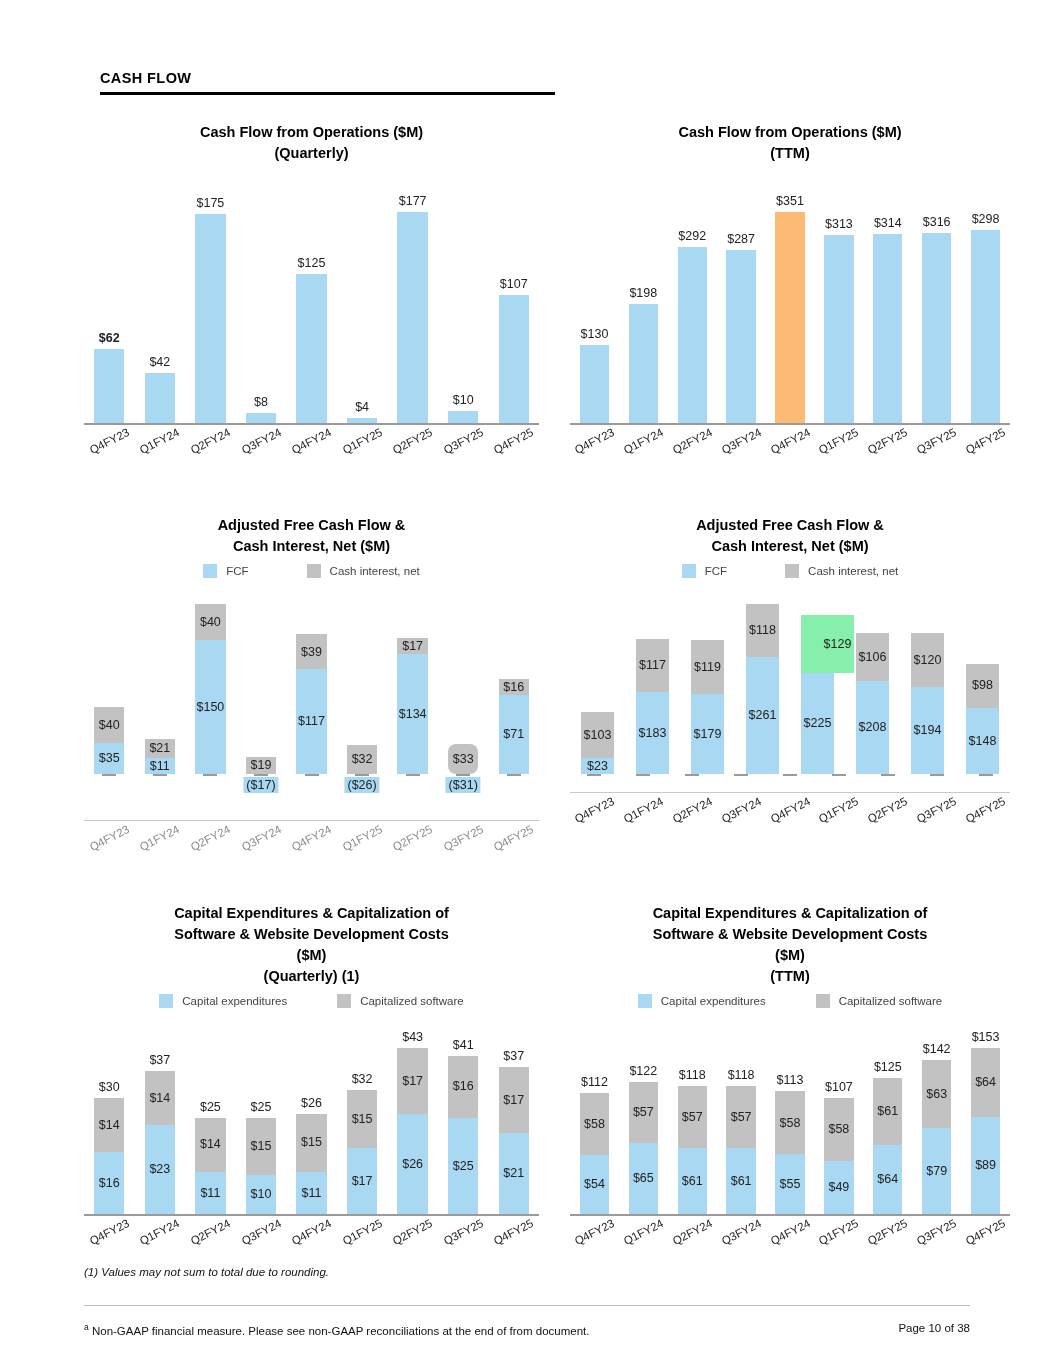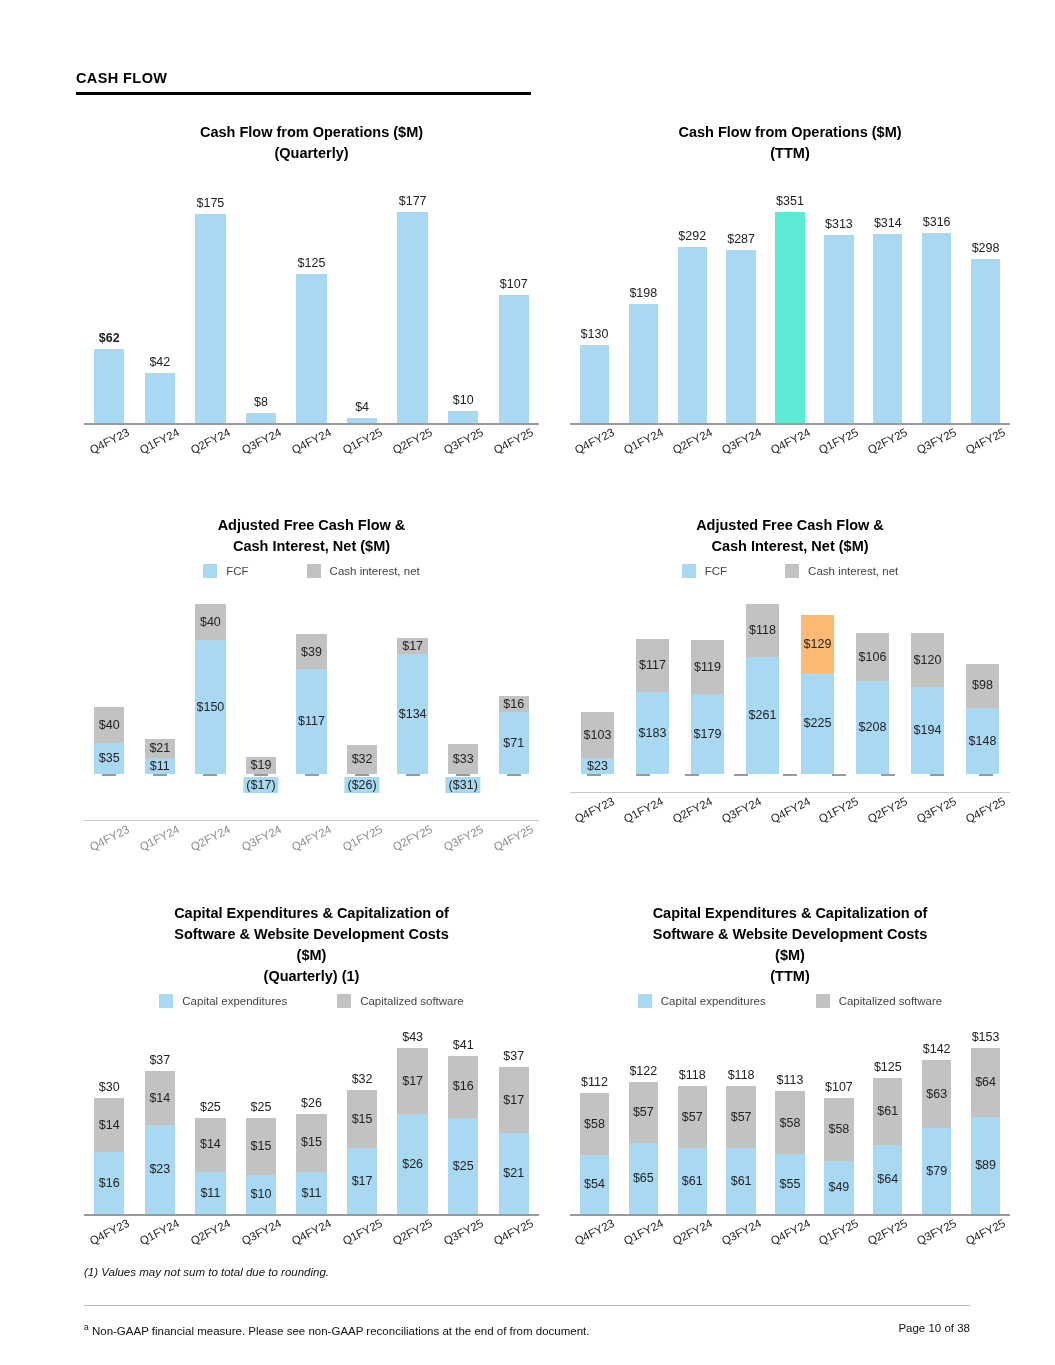--- a/index.html
+++ b/index.html
@@ -8,21 +8,21 @@
     background:#ffffff;
     font-family:"Liberation Sans", sans-serif;
     color:#000;
     position:relative;
     overflow:hidden;
   }
   .page{position:relative;width:1055px;height:1365px;box-sizing:border-box;}
 
   
   .section-head{
-    position:absolute;left:76px;top:70px;width:455px;
+    position:absolute;left:100px;top:70px;width:455px;
   }
   .section-head .title{
     font-size:14.5px;font-weight:bold;letter-spacing:.4px;
     padding-bottom:6px;
   }
   .section-head .rule{height:3px;background:#000;width:455px;}
 
   
   .chart{position:absolute;}
   .chart .ctitle{
@@ -197,41 +197,41 @@
             <div class="bar" style="height: 175.533px; background: rgb(169, 217, 242);">
               <div class="toplabel">$292</div>
             </div>
           </div>
           <div class="col">
             <div class="bar" style="height: 172.527px; background: rgb(169, 217, 242);">
               <div class="toplabel">$287</div>
             </div>
           </div>
           <div class="col">
-            <div class="bar" style="height: 211px; background: #5eead4;">
+            <div class="bar" style="height: 211px; background: #fdba74;">
               <div class="toplabel">$351</div>
             </div>
           </div>
           <div class="col">
             <div class="bar" style="height: 188.157px; background: rgb(169, 217, 242);">
               <div class="toplabel">$313</div>
             </div>
           </div>
           <div class="col">
             <div class="bar" style="height: 188.758px; background: rgb(169, 217, 242);">
               <div class="toplabel">$314</div>
             </div>
           </div>
           <div class="col">
             <div class="bar" style="height: 189.96px; background: rgb(169, 217, 242);">
               <div class="toplabel">$316</div>
             </div>
           </div>
           <div class="col">
-            <div class="bar" style="height: 164px; background: rgb(169, 217, 242);">
+            <div class="bar" style="height: 193px; background: rgb(169, 217, 242);">
               <div class="toplabel">$298</div>
             </div>
           </div>
         </div>
         <div class="axisline" style="top: 245px;"></div>
         <div class="xaxis" style="top: 257px;">
           <div class="tk">
             <span>Q4FY23</span>
           </div>
           <div class="tk">
@@ -340,32 +340,32 @@
               <div class="seg" style="background: rgb(194, 194, 194); height: 16px;">
                 <span>$17</span>
               </div>
               <div class="seg" style="background: rgb(169, 217, 242); height: 119.895px;">
                 <span>$134</span>
               </div>
             </div>
           </div>
           <div class="col">
             <div class="bar">
-              <div class="seg" style="background: rgb(194, 194, 194); height: 29.5263px;">
+              <div class="seg" style="background: rgb(194, 194, 194); height: 29.5263px; border-radius: 8px;">
                 <span>$33</span>
               </div>
               <div class="neg" style="background: rgb(169, 217, 242);">($31)</div>
             </div>
           </div>
           <div class="col">
             <div class="bar">
               <div class="seg" style="background: rgb(194, 194, 194); height: 16px;">
                 <span>$16</span>
               </div>
-              <div class="seg" style="background: rgb(169, 217, 242); height: 62px;">
+              <div class="seg" style="background: rgb(169, 217, 242); height: 79px;">
                 <span>$71</span>
               </div>
             </div>
           </div>
         </div>
         <div class="tickmark" style="top: 188px; left: 5.55556%; margin-left: -7px;"></div>
         <div class="tickmark" style="top: 188px; left: 16.6667%; margin-left: -7px;"></div>
         <div class="tickmark" style="top: 188px; left: 27.7778%; margin-left: -7px;"></div>
         <div class="tickmark" style="top: 188px; left: 38.8889%; margin-left: -7px;"></div>
         <div class="tickmark" style="top: 188px; left: 50%; margin-left: -7px;"></div>
@@ -458,21 +458,21 @@
               <div class="seg" style="background: rgb(194, 194, 194); height: 52.9288px;">
                 <span>$118</span>
               </div>
               <div class="seg" style="background: rgb(169, 217, 242); height: 117.071px;">
                 <span>$261</span>
               </div>
             </div>
           </div>
           <div class="col">
             <div class="bar">
-              <div class="seg" style="background: #fdba74; height: 57.8628px;">
+              <div class="seg" style="background: #86efac; height: 57.8628px; padding-left: 20px;">
                 <span>$129</span>
               </div>
               <div class="seg" style="background: rgb(169, 217, 242); height: 100.923px;">
                 <span>$225</span>
               </div>
             </div>
           </div>
           <div class="col">
             <div class="bar">
               <div class="seg" style="background: rgb(194, 194, 194); height: 47.5462px;">

